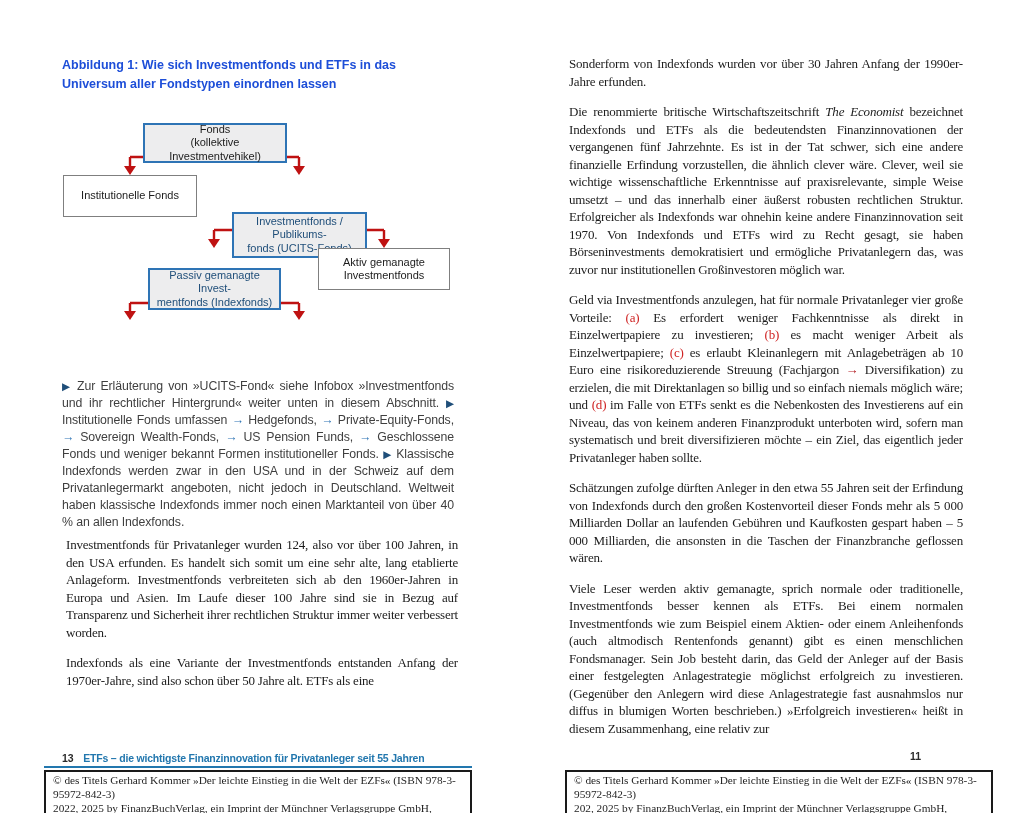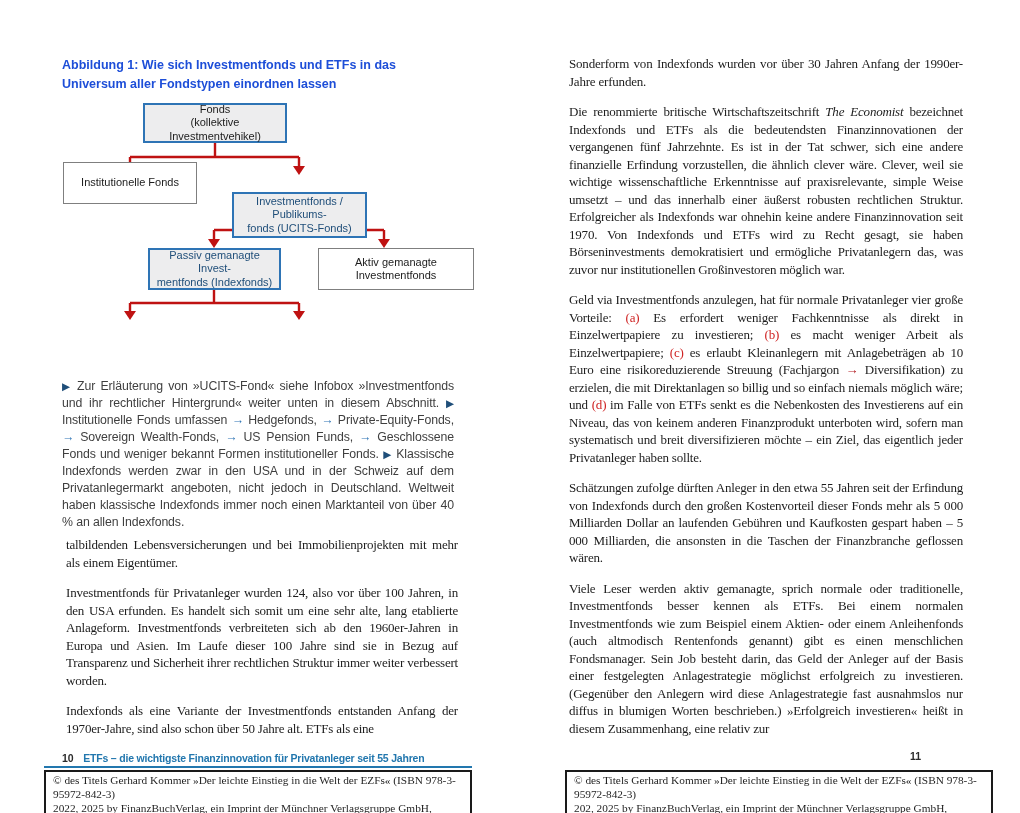--- a/index.html
+++ b/index.html
@@ -13,21 +13,21 @@
   .fig-caption{position:absolute;top:56px;left:0;width:392px;margin:0;
     font-family:"Liberation Sans",sans-serif;font-size:12.5px;font-weight:600;
     line-height:19px;color:#1d4ed8;}
 
   
   .figure{position:absolute;top:100px;left:0;width:392px;height:268px;}
   .connectors{position:absolute;left:0;top:0;width:392px;height:268px;}
   .node{position:absolute;box-sizing:border-box;display:flex;align-items:center;justify-content:center;
     text-align:center;font-family:"Liberation Sans",sans-serif;font-size:11px;line-height:13.5px;
     white-space:pre-line;background:#ffffff;border:1.6px solid #7f7f7f;color:#1c1c1c;padding:2px;}
-  .node.hl{border:2px solid #2e74b5;background:#ededee;}
+  .node.hl{border:2px solid #2e74b5;background:#ededee;margin-top:20px;}
   .node.navy{color:#1f4e79;}
 
   
   .fig-note{position:absolute;top:378px;left:0;width:392px;margin:0;
     font-family:"Liberation Sans",sans-serif;font-size:12.3px;line-height:17px;
     letter-spacing:-0.1px;color:#3f3f3f;text-align:justify;}
   .fig-note .marker{color:#1f4e79;font-size:10.5px;}
   .fig-note .arrow{color:#2e74b5;}
 
   
@@ -77,44 +77,43 @@
           <polygon points="146,139 158,139 152,148"></polygon>
           <polygon points="316,139 328,139 322,148"></polygon>
           <polygon points="62,211 74,211 68,220"></polygon>
           <polygon points="231,211 243,211 237,220"></polygon>
         </g>
       </svg>
 
       <div class="node hl" style="left:81px;top:3px;width:144px;height:40px">Fonds
 (kollektive Investmentvehikel)</div>
 
-      <div class="node" style="left:1px;top:62px;width:134px;height:42px">Institutionelle Fonds</div>
+      <div class="node" style="left:1px;top:75px;width:134px;height:42px">Institutionelle Fonds</div>
 
       <div class="node hl navy" style="left:170px;top:92px;width:135px;height:46px">Investmentfonds / Publikums-
 fonds (UCITS-Fonds)</div>
 
       <div class="node hl navy" style="left:86px;top:148px;width:133px;height:42px">Passiv gemanagte Invest-
 mentfonds (Indexfonds)</div>
 
-      <div class="node" style="left:256px;top:148px;width:156px;height:42px">Aktiv gemanagte
+      <div class="node" style="left:256px;top:148px;width:132px;height:42px">Aktiv gemanagte
 Investmentfonds</div>
 
 
     </div>
 
     <p class="fig-note"><span class="marker">▶</span><span> Zur Erläuterung von »UCITS-Fond« siehe Infobox »Investmentfonds und ihr rechtlicher Hintergrund« weiter unten in diesem Abschnitt. </span><span class="marker">▶</span><span> Institutionelle Fonds umfassen </span><span class="arrow">→</span><span> Hedgefonds, </span><span class="arrow">→</span><span> Private-Equity-Fonds, </span><span class="arrow">→</span><span> Sovereign Wealth-Fonds, </span><span class="arrow">→</span><span> US Pension Funds, </span><span class="arrow">→</span><span> Geschlossene Fonds und weniger bekannt Formen institutioneller Fonds. </span><span class="marker">▶</span><span> Klassische Indexfonds werden zwar in den USA und in der Schweiz auf dem Privatanlegermarkt angeboten, nicht jedoch in Deutschland. Weltweit haben klassische Indexfonds immer noch einen Marktanteil von über 40 % an allen Indexfonds.</span></p>
 
     <div class="bodytext">
-      <p><span>talbildenden Lebensversicherungen und bei Immobilienprojekten mit mehr als einem Eigentümer.</span></p>
       <p><span>Investmentfonds für Privatanleger wurden 124, also vor über 100 Jahren, in den USA erfunden. Es handelt sich somit um eine sehr alte, lang etablierte Anlageform. Investmentfonds verbreiteten sich ab den 1960er-Jahren in Europa und Asien. Im Laufe dieser 100 Jahre sind sie in Bezug auf Transparenz und Sicherheit ihrer rechtlichen Struktur immer weiter verbessert worden.</span></p>
       <p><span>Indexfonds als eine Variante der Investmentfonds entstanden Anfang der 1970er-Jahre, sind also schon über 50 Jahre alt. ETFs als eine</span></p>
     </div>
 
     <div class="footer-run">
-      <span class="pgnum">10</span><span class="runtitle">ETFs – die wichtigste Finanzinnovation für Privatanleger seit 55 Jahren</span>
+      <span class="pgnum">13</span><span class="runtitle">ETFs – die wichtigste Finanzinnovation für Privatanleger seit 55 Jahren</span>
     </div>
     <div class="footer-rule"></div>
 
     <div class="copyright">
       <div>© des Titels Gerhard Kommer »Der leichte Einstieg in die Welt der EZFs« (ISBN 978-3-95972-842-3)</div>
       <div>2022, 2025 by FinanzBuchVerlag, ein Imprint der Münchner Verlagsgruppe GmbH, München</div>
 
     </div>
   </section>
 

